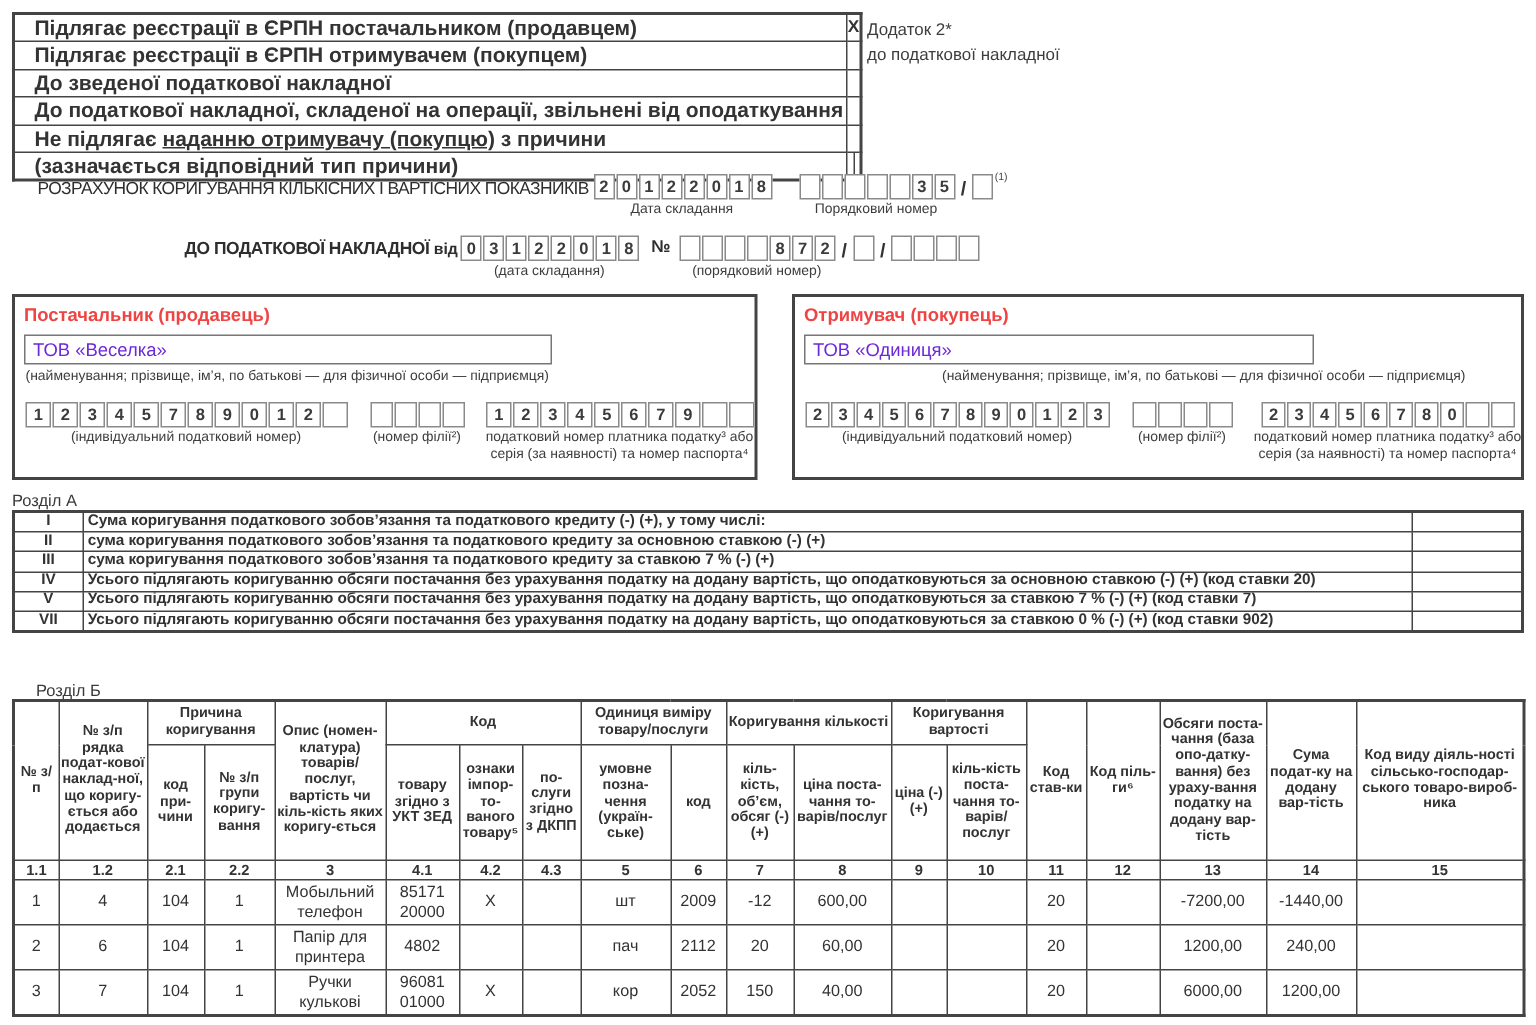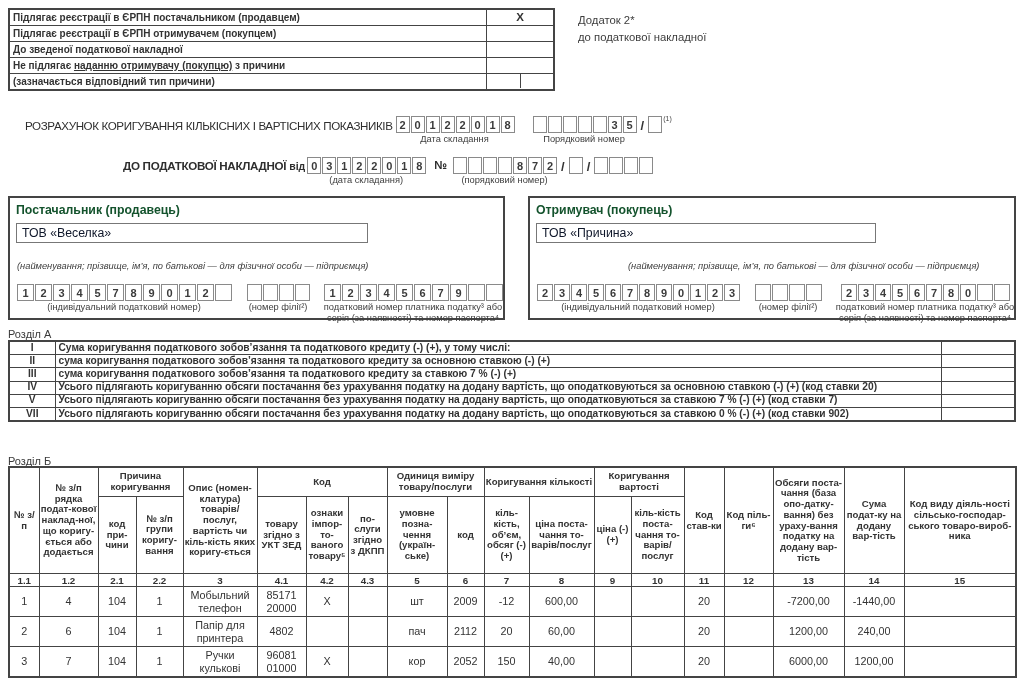--- a/index.html
+++ b/index.html
@@ -1,22 +1,22 @@
 <!DOCTYPE html>
 <html><head>
 <meta charset="utf-8">
 <style>
   html,body{margin:0;padding:0;background:#fff;}
   .page{position:relative;width:1024px;height:683px;background:#fff;overflow:hidden;
         font-family:"Liberation Sans","DejaVu Sans",sans-serif;color:#3a3a3a;}
 
   
   .top-check{position:absolute;left:8px;top:8px;width:547px;border-collapse:collapse;border:2px solid #444;}
-  .top-check td{border:1px solid #444;font-weight:700;font-size:10px;color:#333;
-                height:13px;line-height:1.1;padding:1px 2px 1px 3px;white-space:nowrap;overflow:hidden;}
+  .top-check td{border:1px solid #444;font-weight:700;font-size:14px;color:#333;
+                height:13px;line-height:1.1;padding:1px 2px 1px 13px;white-space:nowrap;overflow:hidden;}
   .top-check td.val{width:66px;text-align:center;font-size:11.5px;padding:0;}
   .u{text-decoration:underline;}
   .split-cell{padding:0 !important;}
   .split{display:flex;height:100%;}
   .half{flex:1;height:14px;}
   .half:first-child{border-right:1px solid #444;}
 
   
   .appendix{position:absolute;left:578px;top:12px;font-size:11.3px;line-height:1.5;color:#3d3d3d;}
 
@@ -36,45 +36,45 @@
   .doc-title{font-weight:400;font-size:11.6px;letter-spacing:-0.38px;white-space:nowrap;margin:3px 2px 0 0;color:#2e2e2e;}
   #invoice-line{position:absolute;left:123px;top:157px;display:flex;align-items:flex-start;}
   .inv-title{font-weight:700;font-size:11.6px;letter-spacing:-0.3px;white-space:nowrap;margin-top:2px;color:#2e2e2e;}
   .inv-vid{font-weight:700;font-size:10.5px;margin:3px 1px 0 3px;color:#2e2e2e;}
   .no-sign{font-weight:700;font-size:11.5px;margin:2px 5px 0 8px;color:#2e2e2e;}
 
   
   .party{position:absolute;top:196px;height:124px;border:2px solid #444;box-sizing:border-box;background:#fff;}
   #supplier{left:8px;width:497px;}
   #buyer{left:528px;width:488px;}
-  .party-title{font-weight:700;font-size:12.3px;color:#14532d;margin:5px 0 0 6px;}
+  .party-title{font-weight:700;font-size:12.3px;color:#ef4444;margin:5px 0 0 6px;}
   .name-box{box-sizing:border-box;margin:6px 0 0 6px;width:352px;height:20px;border:1.5px solid #777;
-            display:flex;align-items:center;padding-left:5px;font-size:12.3px;color:#0f172a;}
+            display:flex;align-items:center;padding-left:5px;font-size:12.3px;color:#6d28d9;}
   #buyer .name-box{width:340px;}
-  .name-hint{font-size:9.3px;margin-top:18px;white-space:nowrap;color:#3d3d3d;font-style:italic;}
+  .name-hint{font-size:9.3px;margin-top:2px;white-space:nowrap;color:#3d3d3d;}
   #supplier .name-hint{margin-left:7px;}
   #buyer .name-hint{margin-left:98px;}
   .digits-row{display:flex;align-items:flex-start;margin:13px 0 0 6px;}
   .party .dbox{width:17px;height:17px;}
   #buyer .dbox{width:16px;}
   .box-row.sm .dbox{width:15px;}
   .bg-branch{margin-left:14px;}
   .bg-passport{margin-left:12px;}
   .box-label.wlimit{white-space:normal;width:182px;text-align:center;line-height:1.18;}
 
   
   .sec-label{position:absolute;left:8px;font-size:11px;color:#3a3a3a;}
   #secA-label{top:328px;}
   #section-a{position:absolute;left:8px;top:340px;width:1008px;border-collapse:collapse;table-layout:fixed;border:2px solid #444;}
   #section-a td{border:1px solid #444;font-size:10.2px;font-weight:700;color:#333;height:12.2px;
                 line-height:1.05;padding:0 3px;white-space:nowrap;overflow:hidden;}
   #section-a td:first-child{text-align:center;padding:0;}
 
   
-  #secB-label{top:455px;}
+  #secB-label{top:455px;margin-left:16px;}
   #section-b{position:absolute;left:8px;top:466px;width:1008px;border-collapse:collapse;table-layout:fixed;border:2px solid #444;}
   #section-b th,#section-b td{border:1px solid #444;color:#333;}
   #section-b thead th{font-size:9.6px;font-weight:700;line-height:1.12;padding:1px;text-align:center;vertical-align:middle;}
   #section-b thead tr:first-child th{height:26px;}
   #section-b thead tr:nth-child(2) th{height:74px;}
   #section-b .numrow td{height:12px;font-size:9.8px;font-weight:700;text-align:center;padding:0;}
   #section-b .brows td{height:29px;font-size:10.8px;text-align:center;vertical-align:middle;line-height:1.2;padding:0 1px;}
 </style>
 </head>
 <body>
@@ -89,20 +89,24 @@
     </tr>
     <tr>
       <td class="lbl">Підлягає реєстрації в ЄРПН отримувачем (покупцем)</td>
       <td class="val"></td>
     </tr>
     <tr>
       <td class="lbl">До зведеної податкової накладної</td>
       <td class="val"></td>
     </tr>
     <tr>
+      <td class="lbl">До податкової накладної, складеної на операції, звільнені від оподаткування</td>
+      <td class="val"></td>
+    </tr>
+    <tr>
       <td class="lbl"><span>Не підлягає </span><span class="u">наданню отримувачу (покупцю)</span><span> з причини</span></td>
       <td class="val"></td>
     </tr>
     <tr>
       <td class="lbl">(зазначається відповідний тип причини)</td>
       <td class="val split-cell">
         <div class="split">
               <span class="half"></span>
               <span class="half"></span>
             </div>
@@ -237,21 +241,21 @@
             <span class="dbox"></span>
             <span class="dbox"></span>
           </span>
         <span class="box-label wlimit">податковий номер платника податку³ або серія (за наявності) та номер паспорта⁴</span>
       </span>
     </div>
   </div>
 
   <div id="buyer" class="party">
     <div class="party-title">Отримувач (покупець)</div>
-    <div class="name-box">ТОВ «Причина»</div>
+    <div class="name-box">ТОВ «Одиниця»</div>
     <div class="name-hint">(найменування; прізвище, ім’я, по батькові — для фізичної особи — підприємця)</div>
     <div class="digits-row">
       <span class="box-group">
         <span class="box-row">
             <span class="dbox">2</span>
             <span class="dbox">3</span>
             <span class="dbox">4</span>
             <span class="dbox">5</span>
             <span class="dbox">6</span>
             <span class="dbox">7</span>

